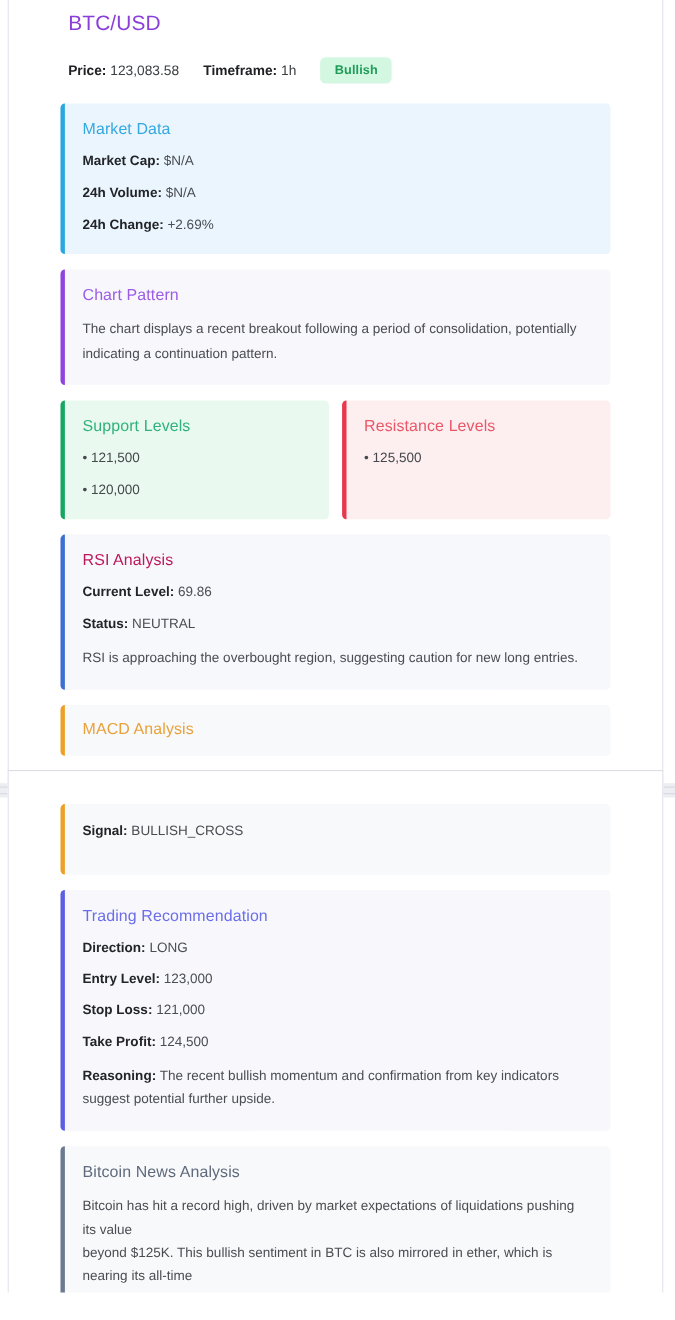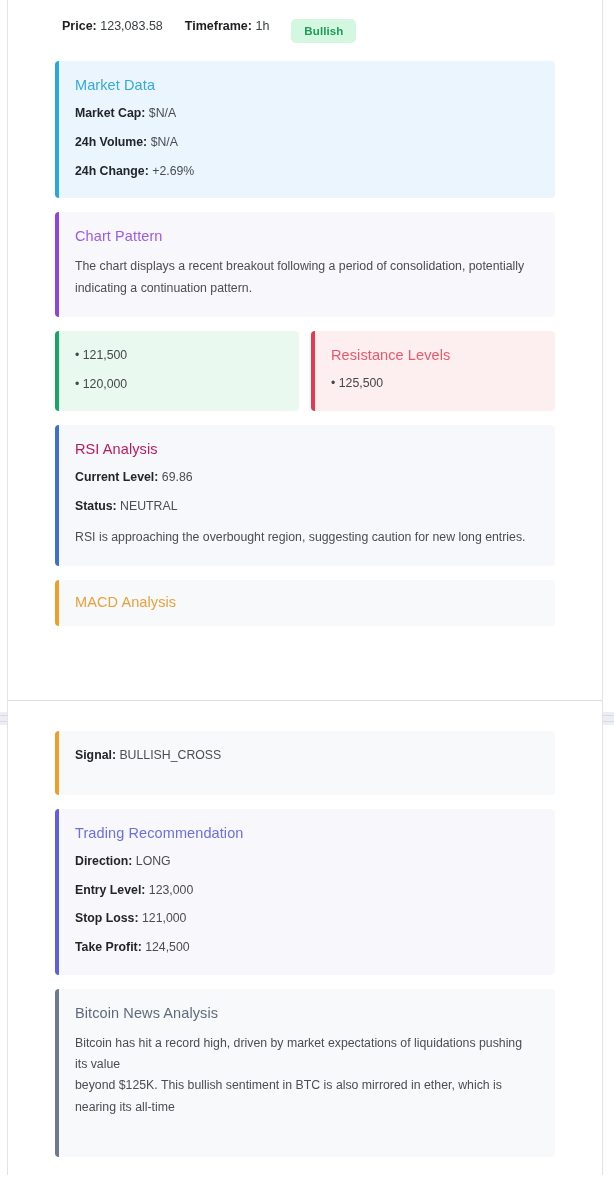--- a/index.html
+++ b/index.html
@@ -67,21 +67,21 @@
     color: #8b3fd9;
     font-size: 19px;
     font-weight: 400;
     letter-spacing: 0.1px;
     padding-top: 11px;
     padding-left: 7px;
   }
 
   .meta-row {
     display: flex;
-    align-items: flex-start;
+    align-items: center;
     gap: 22px;
     padding-left: 7px;
     margin-top: 19px;
     margin-bottom: 18px;
   }
   .meta-item {
     font-size: 12.5px;
     color: #3c4043;
     white-space: nowrap;
   }
@@ -213,20 +213,21 @@
   .panel-bottom .panel-inner { padding-top: 30px; }
 </style>
 </head>
 <body>
 
 <div class="viewport">
 
   <div class="panel panel-top">
     <div class="panel-inner">
 
+      <div class="ticker-title">BTC/USD</div>
 
       <div class="meta-row">
         <span class="meta-item"><b>Price:</b> <span>123,083.58</span></span>
         <span class="meta-item"><b>Timeframe:</b> <span>1h</span></span>
         <span class="badge">Bullish</span>
       </div>
 
       <div class="card c-market">
         <span class="accent"></span>
         <div class="card-title t-market">Market Data</div>
@@ -237,20 +238,21 @@
 
       <div class="card c-pattern">
         <span class="accent"></span>
         <div class="card-title t-pattern">Chart Pattern</div>
         <div class="para">The chart displays a recent breakout following a period of consolidation, potentially indicating a continuation pattern.</div>
       </div>
 
       <div class="two-col">
         <div class="card c-support">
           <span class="accent"></span>
+          <div class="card-title t-support">Support Levels</div>
           <div class="bullet">• 121,500</div>
           <div class="bullet">• 120,000</div>
         </div>
         <div class="card c-resistance">
           <span class="accent"></span>
           <div class="card-title t-resistance">Resistance Levels</div>
           <div class="bullet">• 125,500</div>
         </div>
       </div>
 
@@ -283,20 +285,21 @@
         <div class="kv"><b>Signal:</b> <span>BULLISH_CROSS</span></div>
       </div>
 
       <div class="card c-trade">
         <span class="accent"></span>
         <div class="card-title t-trade">Trading Recommendation</div>
         <div class="kv"><b>Direction:</b> <span>LONG</span></div>
         <div class="kv"><b>Entry Level:</b> <span>123,000</span></div>
         <div class="kv"><b>Stop Loss:</b> <span>121,000</span></div>
         <div class="kv"><b>Take Profit:</b> <span>124,500</span></div>
+        <div class="para"><b>Reasoning:</b> <span>The recent bullish momentum and confirmation from key indicators suggest potential further upside.</span></div>
       </div>
 
       <div class="card c-news">
         <span class="accent"></span>
         <div class="card-title t-news">Bitcoin News Analysis</div>
         <div class="para">
           <span>Bitcoin has hit a record high, driven by market expectations of liquidations pushing its value</span><br>
           <span>beyond $125K. This bullish sentiment in BTC is also mirrored in ether, which is nearing its all-time</span><br>
           <br>
           

